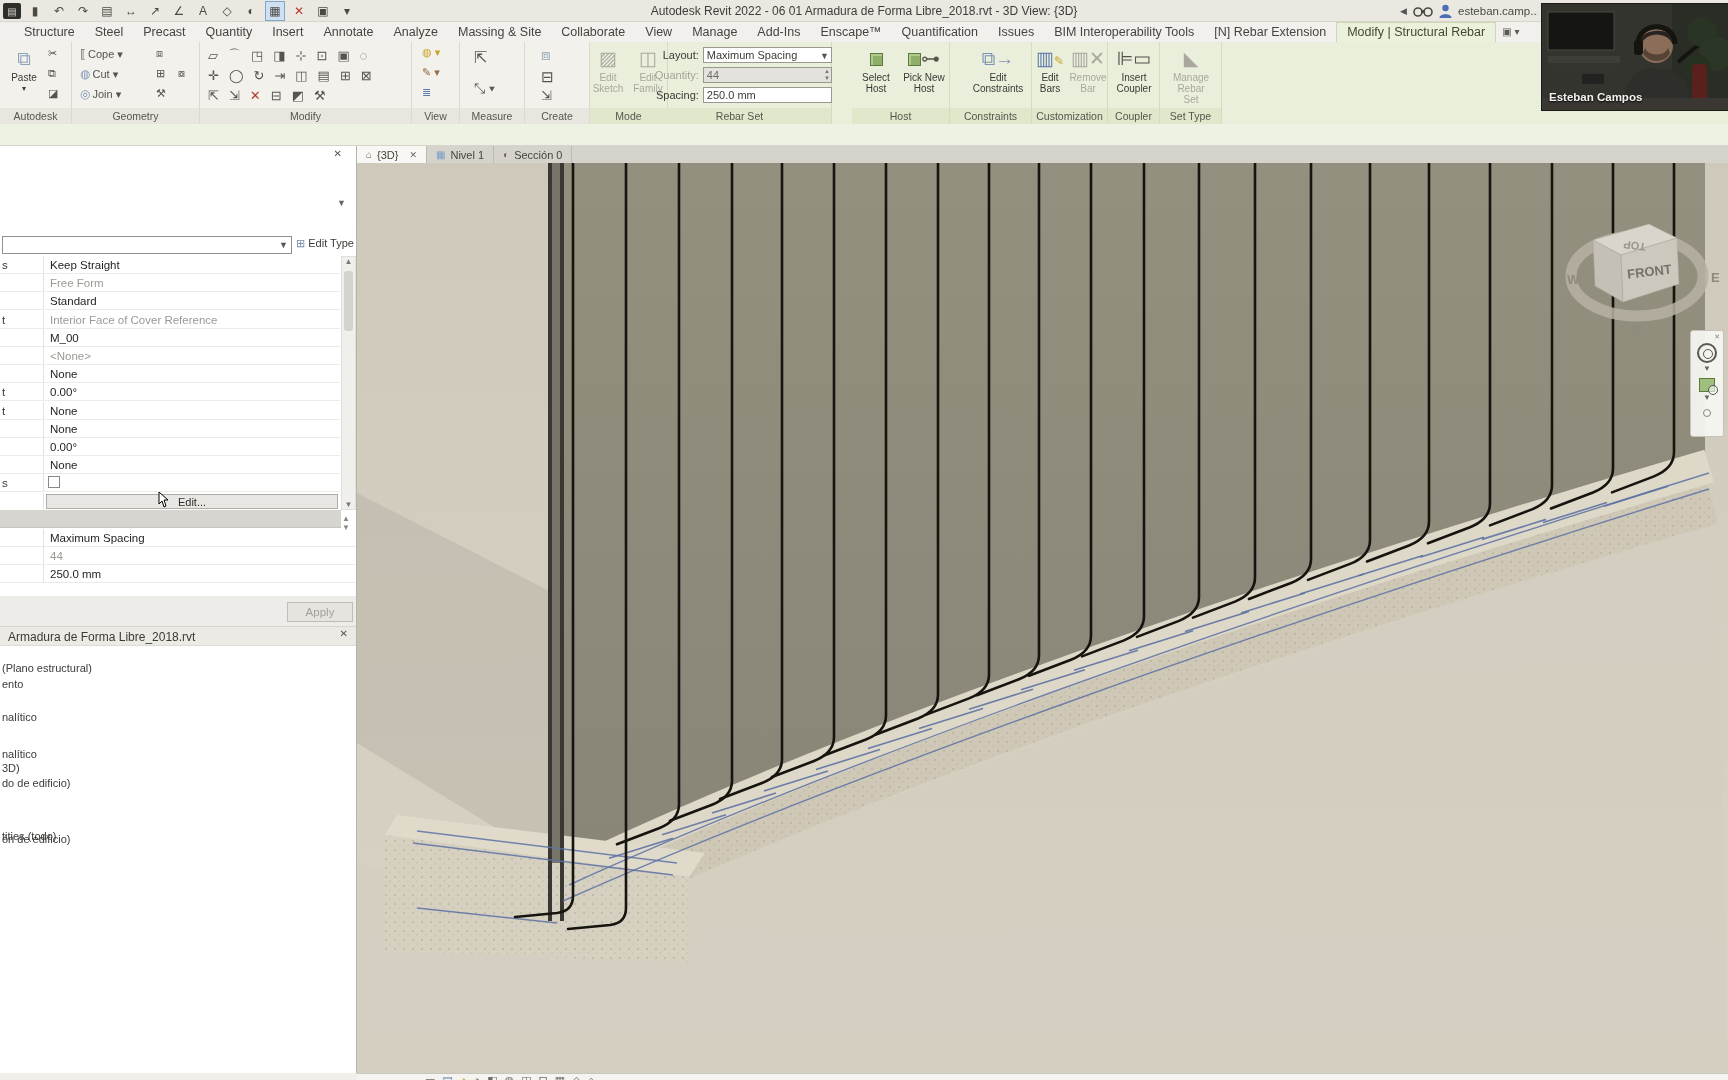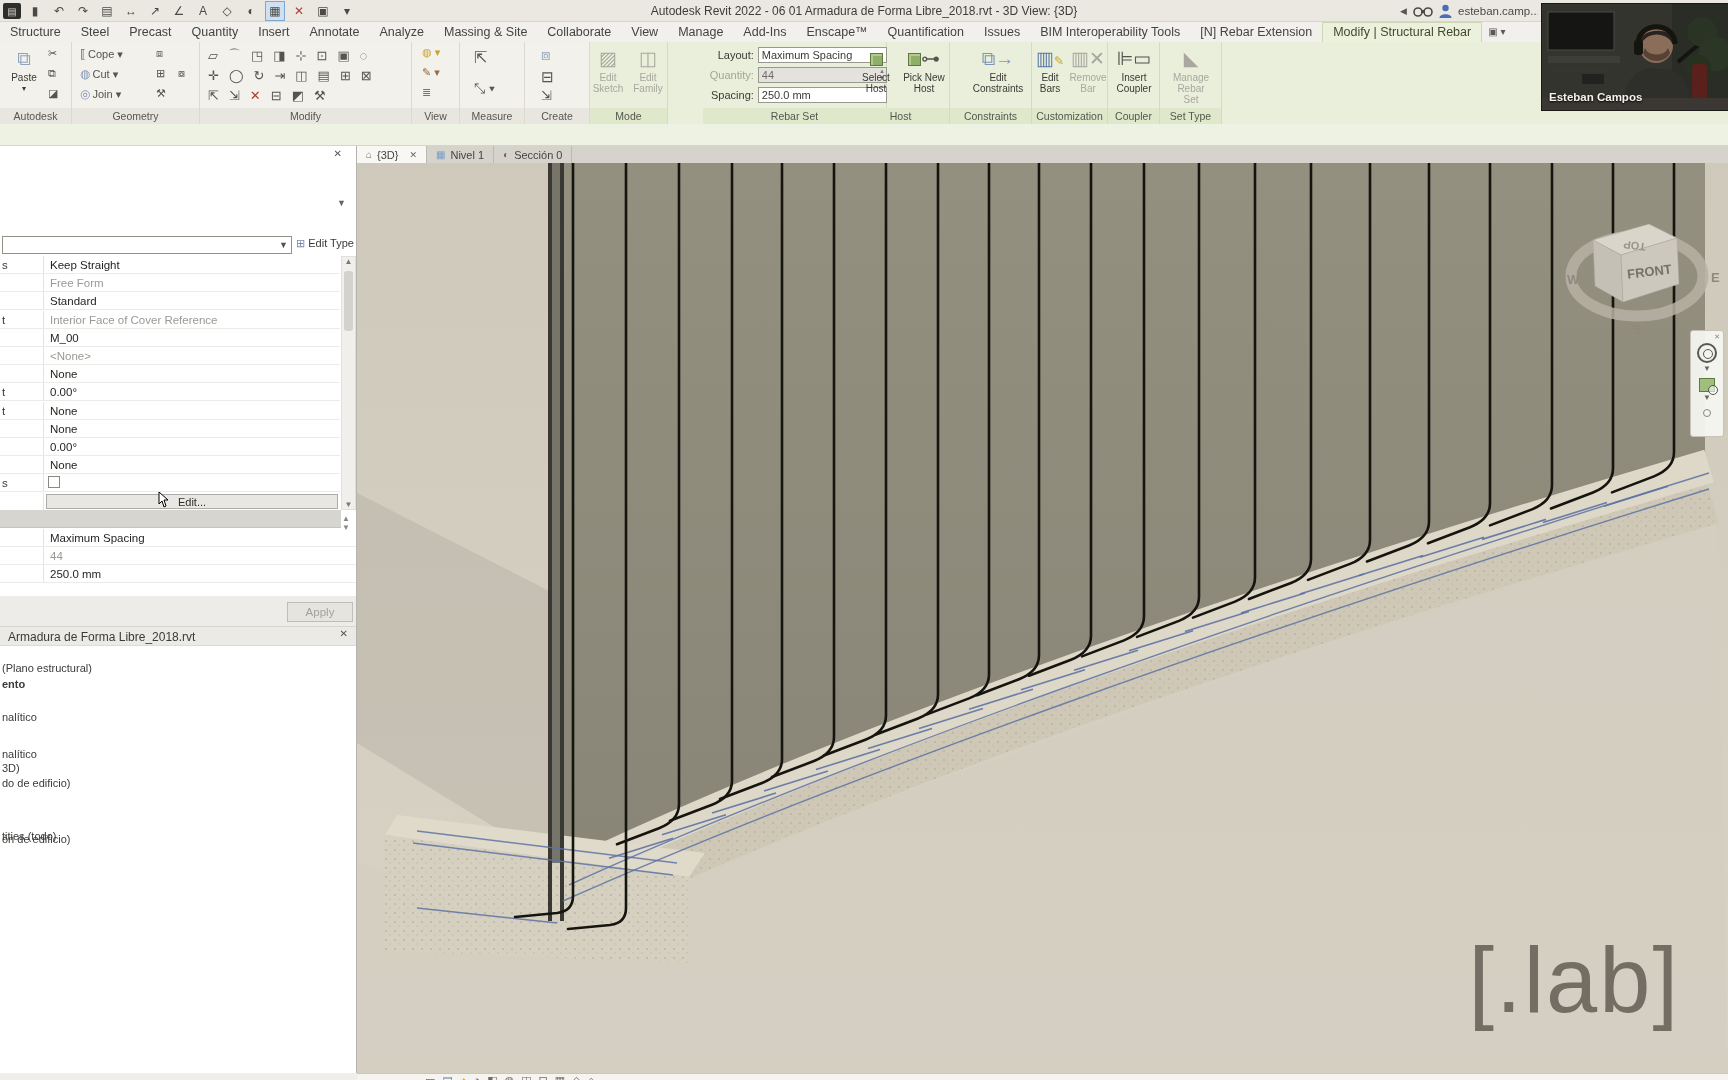--- a/index.html
+++ b/index.html
@@ -9,21 +9,21 @@
   #titlebar{position:absolute;left:0;top:0;width:1728px;height:22px;background:#ebe8e2;border-bottom:1px solid #d8d5cf;display:flex;align-items:center}
   #qat{display:flex;align-items:center;gap:4px;padding-left:3px}
   .qicon{font-size:12px;color:#4a4a44;width:20px;text-align:center;line-height:18px;cursor:default}
   .qicon.dark{background:#2e2e2a;color:#cfcdc6;width:18px;height:16px;font-size:10px;border-radius:2px}
   .qicon.hl{background:#cfe0f2;border:1px solid #7fa8cf}
   .qicon.red{color:#b23a2e}
   #apptitle{position:absolute;left:0;right:0;text-align:center;font-size:12px;color:#3c3c38;pointer-events:none}
   #tb-right{position:absolute;right:190px;top:0;height:22px;display:flex;align-items:center;gap:6px}
   #tb-user{font-size:11.5px;color:#4a4a44;max-width:80px;white-space:nowrap;overflow:hidden}
   
-  #ribbontabs{position:absolute;left:0;top:22px;width:1728px;height:20px;background:#f2f0ec;display:flex;align-items:center;}
+  #ribbontabs{position:absolute;left:0;top:22px;width:1728px;height:20px;background:#f2f0ec;display:flex;align-items:center;padding-left:14px}
   .rtab{font-size:12.5px;color:#444440;padding:2px 10px 3px;white-space:nowrap;cursor:pointer}
   .rtab.ctx{background:#ecf1dd;border:1px solid #cdd7b2;border-bottom:none;color:#3f4a2e}
   .rtab-extra{font-size:10px;color:#5a5a54;padding:2px 6px 4px;cursor:pointer}
   
   #ribbon{position:absolute;left:0;top:42px;width:1728px;height:82px;background:#f2f1eb;overflow:hidden}
   #ribbon .ctxbg{position:absolute;left:590px;top:0;right:0;bottom:0;background:#e9efda}
   .panel{position:absolute;top:0;height:82px;border-right:1px solid #dbd9d0}
   .panel.green{border-right:1px solid #d3dcbd}
   .plabel{position:absolute;left:0;right:0;bottom:0;height:16px;font-size:10.5px;color:#56564e;text-align:center;line-height:16px;background:#e8e6df}
   .panel.green .plabel{background:#dfe8cb}
@@ -236,21 +236,21 @@
       <span class="bicon">▨</span>
       <span class="btxt">Edit Sketch</span>
     </div>
     <div class="bigbtn dis" style="left:38px;width:40px">
       <span class="bicon">◫</span>
       <span class="btxt">Edit Family</span>
     </div>
     <div class="plabel">Mode</div>
   </div>
 
-  <div class="panel green" style="left:703px;width:184px">
+  <div class="panel green" style="left:648px;width:184px">
     <div class="fieldrow" style="top:4px;width:184px">
       <span class="flabel">Layout:</span>
       <span class="combo"><span>Maximum Spacing</span><span class="arr">▼</span></span>
     </div>
     <div class="fieldrow" style="top:24px;width:184px">
       <span class="flabel dis">Quantity:</span>
       <span class="tinput dis"><span>44</span><span class="spin">▲<br>▼</span></span>
     </div>
     <div class="fieldrow" style="top:44px;width:184px">
       <span class="flabel">Spacing:</span>
@@ -391,21 +391,21 @@
         <span class="pval">250.0 mm</span>
       </div>
     </div>
   <span id="minichev">▲<br>▼</span>
   <div id="lp-lower"></div>
   <div id="applybtn">Apply</div>
   <div id="pb-header">Armadura de Forma Libre_2018.rvt</div>
   <span id="pb-close">✕</span>
   <div id="tree">
       <div class="treeitem" style="top: 516px;">(Plano estructural)</div>
-      <div class="treeitem" style="top: 532px; font-weight: bold;">ento</div>
+      <div class="treeitem" style="top: 532px;">ento</div>
       <div class="treeitem" style="top: 565px;">nalítico</div>
       <div class="treeitem" style="top: 602px;">nalítico</div>
       <div class="treeitem" style="top: 616px;">3D)</div>
       <div class="treeitem" style="top: 631px;">do de edificio)</div>
       <div class="treeitem" style="top: 656px; margin-top: 31px;">ón de edificio)</div>
       <div class="treeitem" style="top: 684px;">tities (todo)</div>
     </div>
   <svg style="position:absolute;left:158px;top:346px" width="12" height="16">
       <polygon points="1,0 1,12 4,9 6,15 8,14 6,8 10,8" fill="#fff" stroke="#000" stroke-width="1"></polygon>
     </svg>
@@ -522,21 +522,20 @@
 
   <div id="navbar">
     <span class="nx">✕</span>
     <div class="wheel"></div>
     <span class="chev">▼</span>
     <div class="zoombox"></div>
     <span class="chev">▼</span>
     <div class="dot"></div>
   </div>
 
-  <div id="watermark">[.lab]</div>
 </div>
 
 <div id="webcam">
   <svg width="186" height="106" viewBox="0 0 186 106">
     <rect width="186" height="106" fill="#34342f"></rect>
     <rect x="130" y="0" width="56" height="106" fill="#2a2d26"></rect>
     <rect x="6" y="8" width="66" height="38" fill="#151514" stroke="#4a4a44"></rect>
     <rect x="6" y="52" width="72" height="7" fill="#3e3e38"></rect>
     <rect x="10" y="63" width="60" height="5" fill="#35352f"></rect>
     <rect x="40" y="70" width="22" height="10" fill="#222220"></rect>

